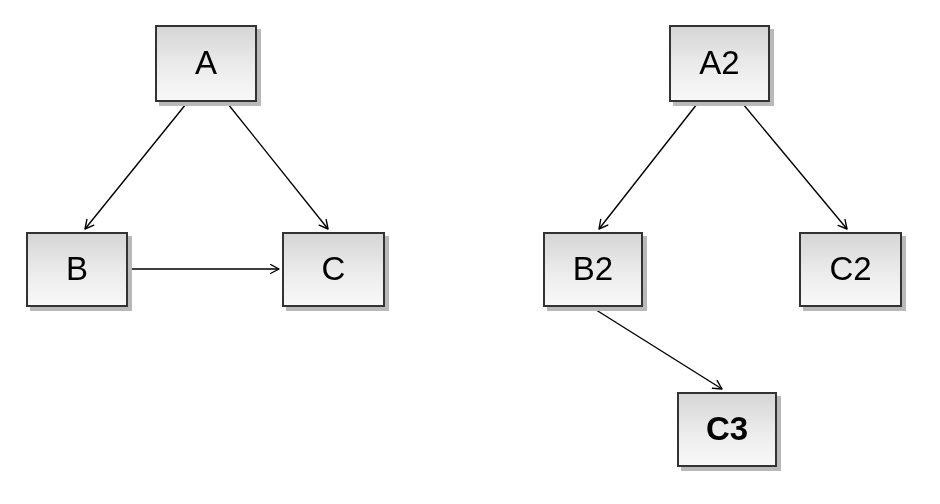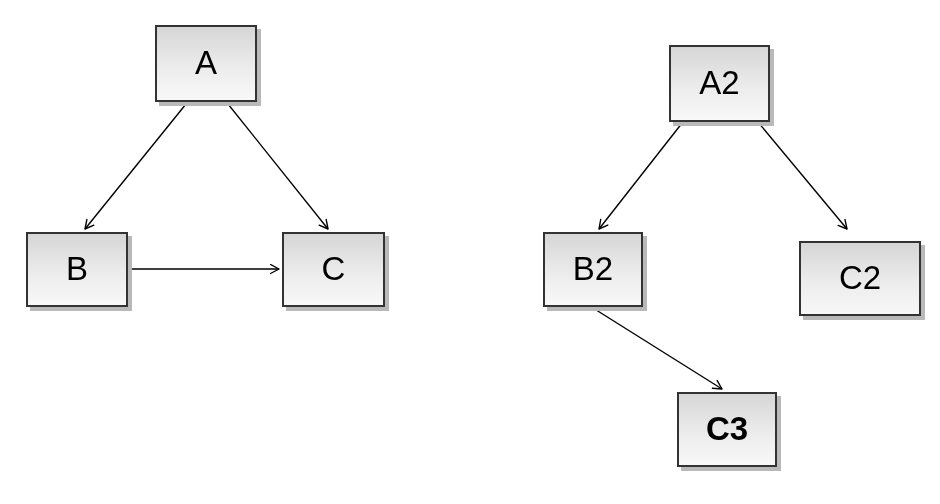--- a/index.html
+++ b/index.html
@@ -62,26 +62,26 @@
   <div id="node-group">
       <div class="node" style="left: 155px; top: 25px; width: 102px; height: 77px;">
         <span class="node-label">A</span>
       </div>
       <div class="node" style="left: 26px; top: 232px; width: 102px; height: 75px;">
         <span class="node-label">B</span>
       </div>
       <div class="node" style="left: 282px; top: 232px; width: 103px; height: 75px;">
         <span class="node-label">C</span>
       </div>
-      <div class="node" style="left: 669px; top: 25px; width: 101px; height: 77px; margin-top: 20px;">
+      <div class="node" style="left: 669px; top: 25px; width: 101px; height: 77px;">
         <span class="node-label">A2</span>
       </div>
       <div class="node" style="left: 543px; top: 232px; width: 100px; height: 75px; text-align: right;">
         <span class="node-label">B2</span>
       </div>
-      <div class="node" style="left: 799px; top: 232px; width: 122px; height: 75px; margin-top: 9px;">
+      <div class="node" style="left: 799px; top: 232px; width: 103px; height: 75px;">
         <span class="node-label">C2</span>
       </div>
       <div class="node" style="left: 677px; top: 392px; width: 100px; height: 75px; font-weight: bold;">
         <span class="node-label">C3</span>
       </div>
     </div>
 </div>
 
 </body></html>

